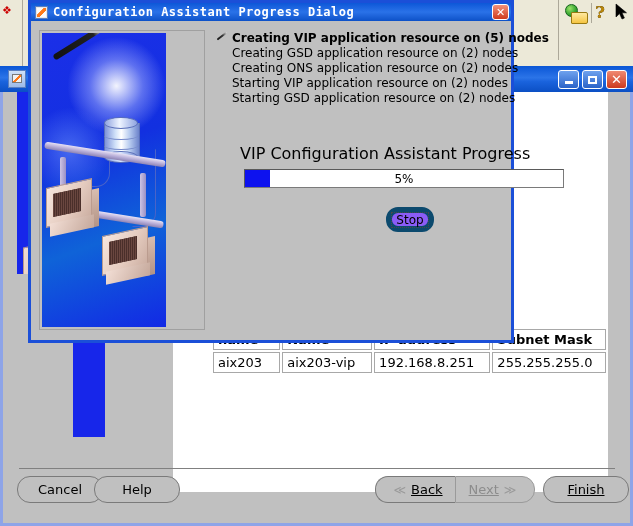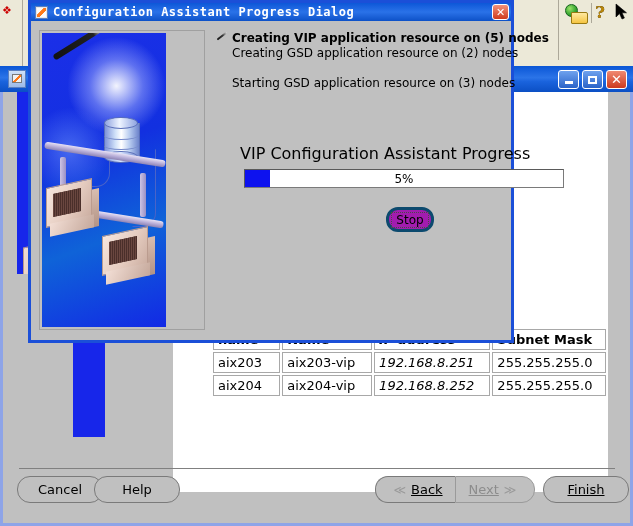--- a/index.html
+++ b/index.html
@@ -187,21 +187,21 @@
     border: 1px solid #a8a8a8;
     padding: 2px 4px;
     text-align: left;
     white-space: nowrap;
     height: 19px;
     box-sizing: border-box;
   }
   .bg-table th { font-weight: bold; }
   .bg-table .c1 { width: 74px; }
   .bg-table .c2 { width: 96px; }
-  .bg-table .c3 { width: 122px; font-style: italic; }
+  .bg-table .c3 { width: 122px; }
   .bg-table .c4 { width: 118px; }
 
   .bg-footer-sep {
     position: absolute; left: 16px; top: 376px; width: 596px;
     height: 1px; background: #808080;
   }
   .bg-buttons {
     position: absolute; left: 0; top: 384px; width: 569px; height: 40px;
   }
   .wzbtn {
@@ -434,22 +434,22 @@
     position: absolute; left: 0; top: 0; width: 100%; height: 100%;
     display: flex; align-items: center; justify-content: center;
     font-family: "DejaVu Sans", sans-serif;
     font-size: 12px; color: #000;
   }
 
   
   .btn-stop {
     position: absolute; left: 355px; top: 186px;
     width: 48px; height: 25px;
-    background: #a21caf;
-    border: 3px solid #0c4a6e;
+    background: #8b5cf6;
+    border: 6px solid #0c4a6e;
     border-radius: 12px;
     box-sizing: border-box;
     display: flex; align-items: center; justify-content: center;
   }
   .btn-stop .inner {
     border: 1px dotted #4a4a4a;
     padding: 0 4px;
     font-family: "DejaVu Sans", sans-serif;
     font-size: 12px; color: #000;
   }
@@ -529,26 +529,20 @@
             <th class="c4">Subnet Mask</th>
           </tr>
         </thead>
         <tbody>
           <tr>
             <td class="c1">aix203</td>
             <td class="c2">aix203-vip</td>
             <td class="c3">192.168.8.251</td>
             <td class="c4">255.255.255.0</td>
           </tr>
-          <tr>
-            <td class="c1">aix204</td>
-            <td class="c2">aix204-vip</td>
-            <td class="c3">192.168.8.252</td>
-            <td class="c4">255.255.255.0</td>
-          </tr>
         </tbody>
       </table>
     </div>
 
     <div class="bg-footer-sep"></div>
 
     <div class="bg-buttons">
       <div class="wzbtn btn-cancel">
         <span>Cancel</span>
       </div>
@@ -620,24 +614,29 @@
         <div class="task-row active">
           <span class="mark"></span>
           <span class="label">Creating VIP application resource on (5) nodes</span>
         </div>
         <div class="task-row">
           <span class="mark"></span>
           <span class="label">Creating GSD application resource on (2) nodes</span>
         </div>
         <div class="task-row">
           <span class="mark"></span>
+          <span class="label">Creating ONS application resource on (2) nodes</span>
         </div>
         <div class="task-row">
           <span class="mark"></span>
-          <span class="label">Starting GSD application resource on (3) nodes</span>
+          <span class="label">Starting VIP application resource on (2) nodes</span>
+        </div>
+        <div class="task-row">
+          <span class="mark"></span>
+          <span class="label">Starting GSD application resource on (2) nodes</span>
         </div>
         <div class="task-row">
           <span class="mark"></span>
         </div>
       </div>
 
       <div class="prog-label">VIP Configuration Assistant Progress</div>
 
       <div class="progbar">
         <span class="fill" id="progress-fill" style="width: 8%;"></span>

